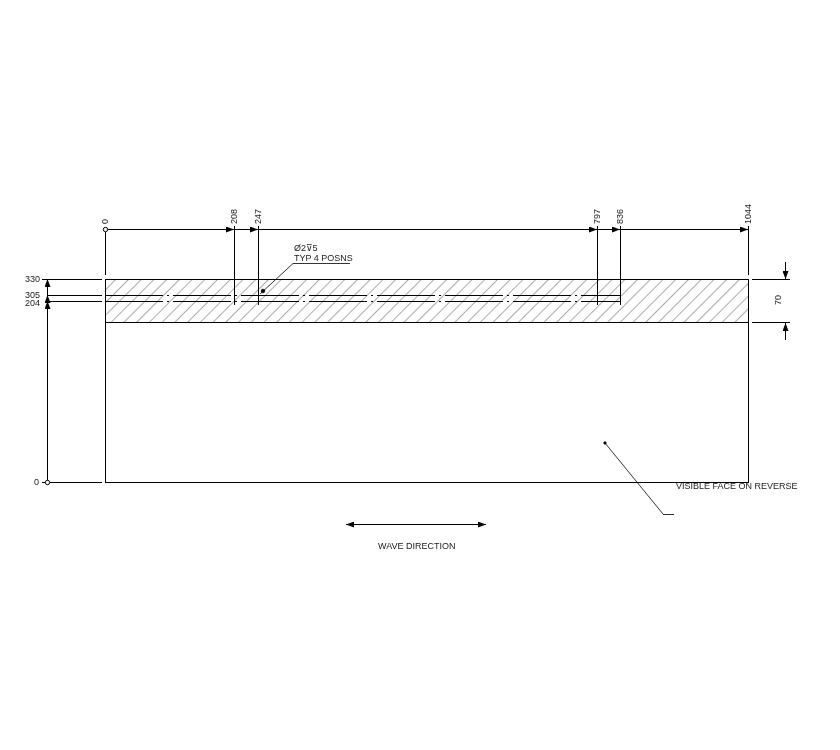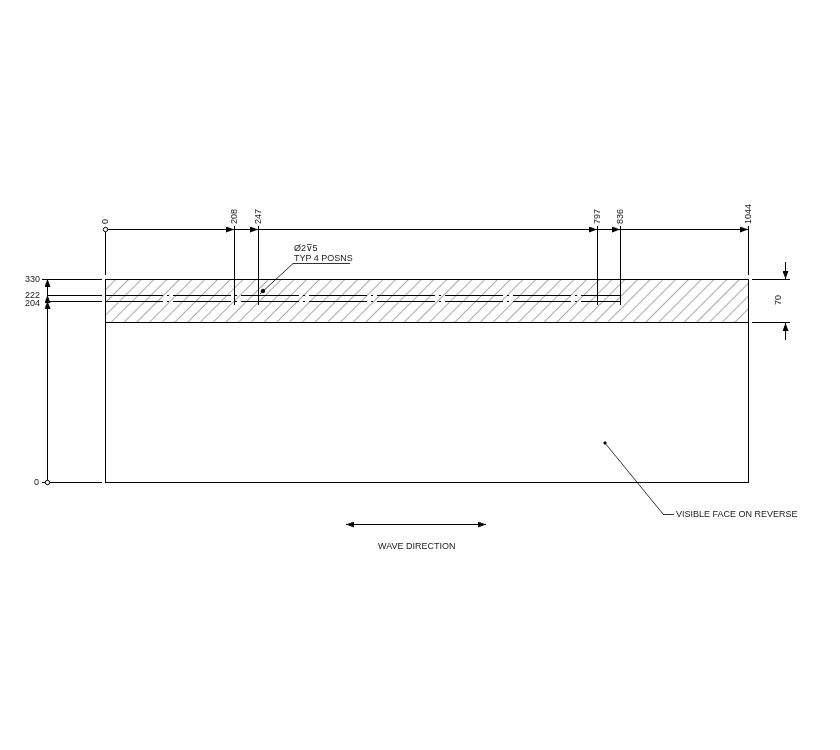--- a/index.html
+++ b/index.html
@@ -90,24 +90,24 @@
 </svg>
 
 <span class="vlbl" style="left:101px; top:224px;">0</span>
 <span class="vlbl" style="left:230px; top:224px;">208</span>
 <span class="vlbl" style="left:254px; top:224px;">247</span>
 <span class="vlbl" style="left:593px; top:224px;">797</span>
 <span class="vlbl" style="left:616px; top:224px;">836</span>
 <span class="vlbl" style="left:744px; top:224px;">1044</span>
 
 <span class="lbl" style="left:25px; top:275px;text-align:center;">330</span>
-<span class="lbl" style="left:25px; top:291px;">222</span>
+<span class="lbl" style="left:25px; top:291px;">305</span>
 <span class="lbl" style="left:25px; top:299px;">204</span>
 <span class="lbl" style="left:34px; top:478px;">0</span>
 
 <span class="vlbl" style="left:774px; top:305px;">70</span>
 
 <span class="lbl" style="left:294px; top:244px;text-align:center;">Ø2⊽5</span>
 <span class="lbl" style="left:294px; top:254px;">TYP 4 POSNS</span>
 
 <span class="lbl" style="left:378px; top:542px;">WAVE DIRECTION</span>
 
-<span class="lbl" style="left:676px; top:510px;">VISIBLE FACE ON REVERSE</span>
+<span class="lbl" style="left:676px; top:482px;">VISIBLE FACE ON REVERSE</span>
 
 </body></html>

